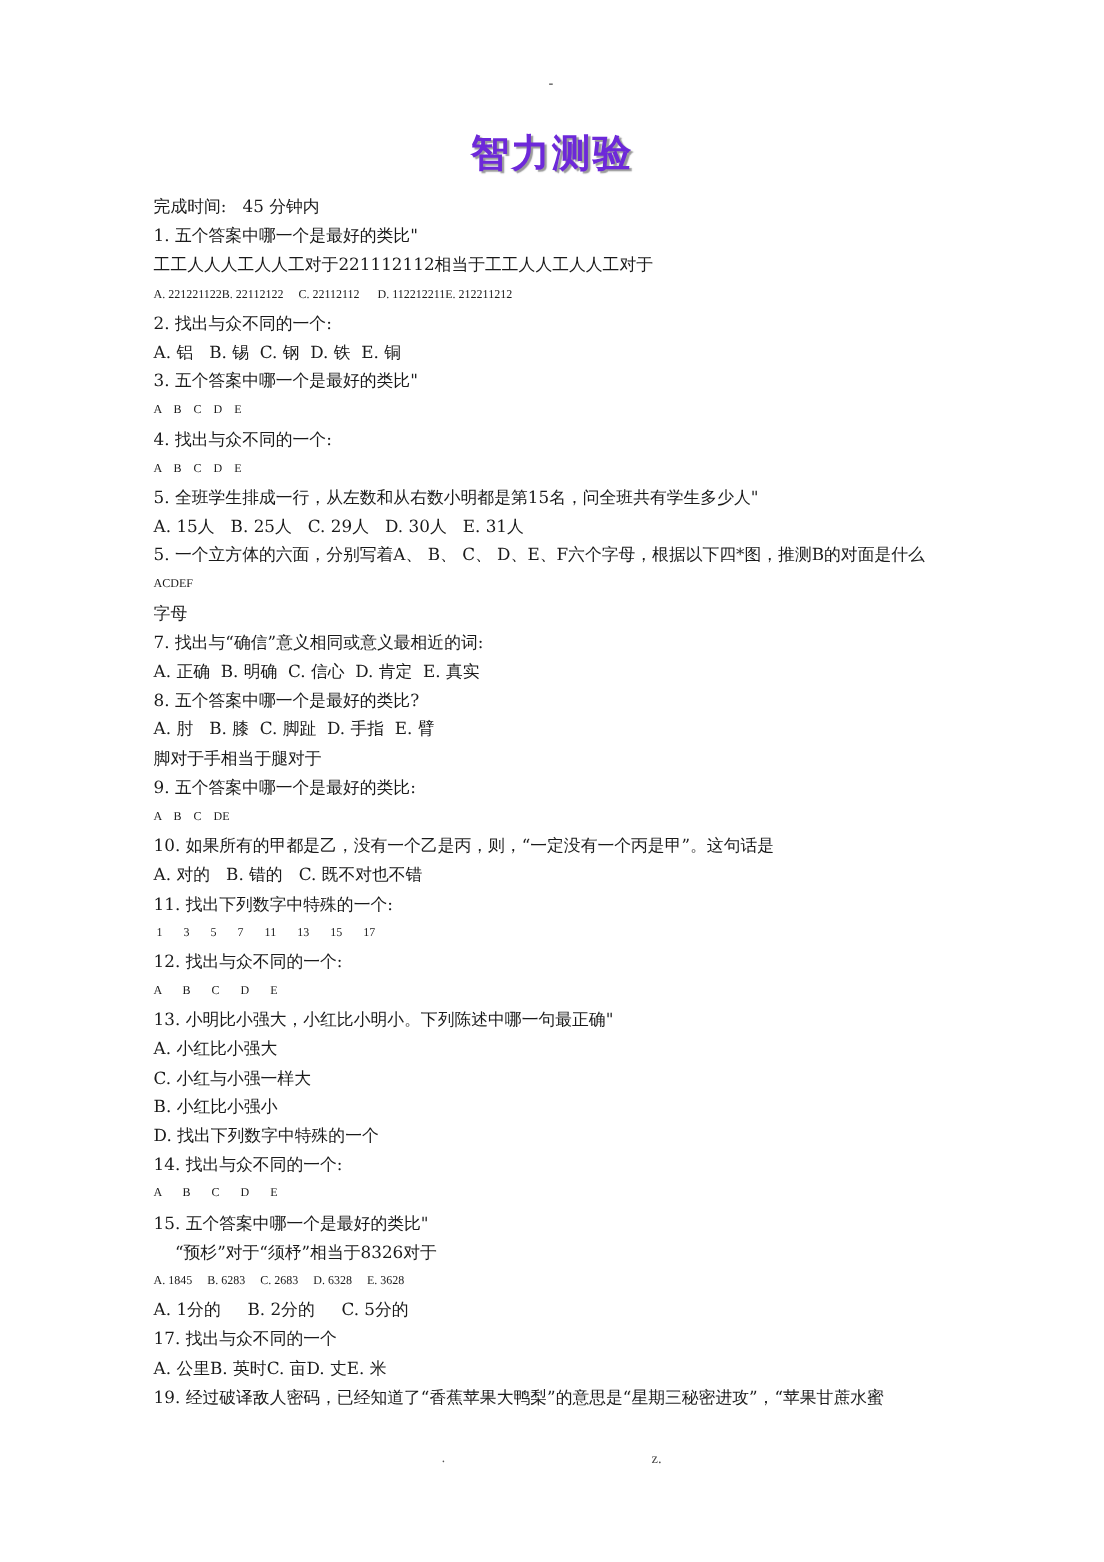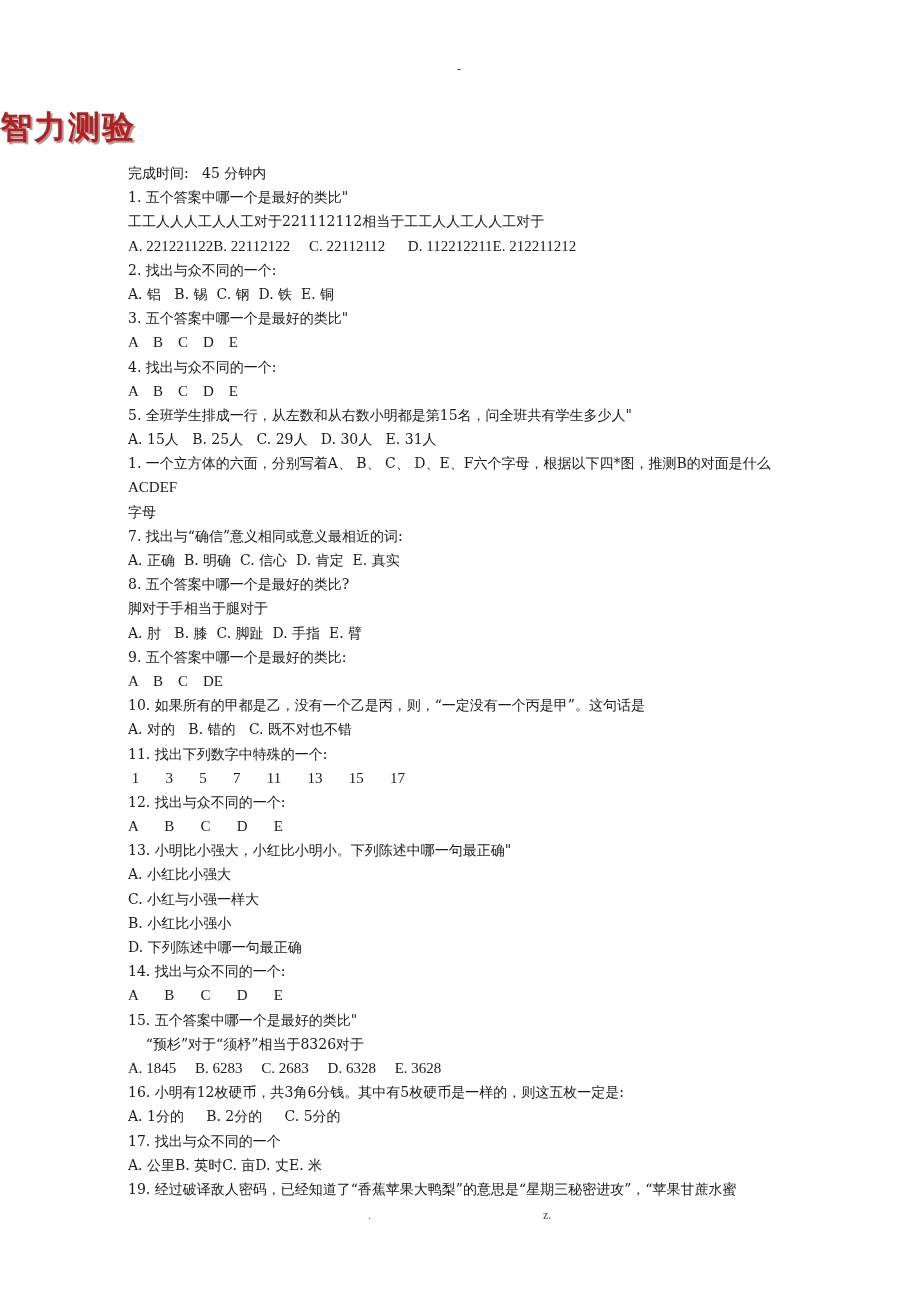--- a/index.html
+++ b/index.html
@@ -1,24 +1,24 @@
 <!DOCTYPE html>
 <html><head>
   <meta charset="utf-8">
   <style>
     html, body { margin: 0; padding: 0; background: #ffffff; }
     body { width: 920px; height: 1302px; position: relative; overflow: hidden;
       font-family: "DejaVu Serif", "Liberation Serif", serif; color: #1a1a1a; }
     .header-mark { position: absolute; left: 457px; top: 62px; font-size: 12px; color: #333; }
-    .title { position: absolute; left: 0; width: 920px; top: 106px; 
-      font-size: 32px; font-weight: bold; color: #b91c1c; letter-spacing: 2px;
+    .title { position: absolute; left: 0; width: 920px; top: 106px; text-align: center;
+      font-size: 32px; font-weight: bold; color: #6d28d9; letter-spacing: 2px;
       text-shadow: 2px 2px 1px #9a9a9a; font-family: "DejaVu Serif", serif; }
     .content { position: absolute; left: 88px; top: 161px; width: 760px; margin-left: 40px; }
     .line { height: 24.2px; line-height: 24.2px; font-size: 14px; white-space: pre; }
-    .line.num { font-family: "Liberation Serif", "DejaVu Serif", serif; font-size: 15px; }
+    .line.num { font-family: "Liberation Serif", "DejaVu Serif", serif; font-size: 10px; }
     .footer-dot { position: absolute; left: 368px; top: 1210px; font-size: 10px; color: #555; }
     .footer-z { position: absolute; left: 543px; top: 1208px; font-size: 12px; color: #444;
       font-family: "Liberation Serif", serif; }
   </style>
 </head>
 <body>
 
 <div class="header-mark">-</div>
 
 <div class="title">智力测验</div>
@@ -29,47 +29,46 @@
   <div class="line">工工人人人工人人工对于221112112相当于工工人人工人人工对于</div>
   <div class="line num">A. 221221122B. 22112122     C. 22112112      D. 112212211E. 212211212</div>
   <div class="line">2. 找出与众不同的一个:</div>
   <div class="line">A. 铝   B. 锡  C. 钢  D. 铁  E. 铜</div>
   <div class="line">3. 五个答案中哪一个是最好的类比"</div>
   <div class="line num">A    B    C    D    E</div>
   <div class="line">4. 找出与众不同的一个:</div>
   <div class="line num">A    B    C    D    E</div>
   <div class="line">5. 全班学生排成一行，从左数和从右数小明都是第15名，问全班共有学生多少人"</div>
   <div class="line">A. 15人   B. 25人   C. 29人   D. 30人   E. 31人</div>
-  <div class="line">1. 一个立方体的六面，分别写着A、 B、 C、 D、E、F六个字母，根据以下四*图，推测B的对面是什么</div>
+  <div class="line">5. 一个立方体的六面，分别写着A、 B、 C、 D、E、F六个字母，根据以下四*图，推测B的对面是什么</div>
   <div class="line num">ACDEF</div>
   <div class="line">字母</div>
   <div class="line">7. 找出与“确信”意义相同或意义最相近的词:</div>
   <div class="line">A. 正确  B. 明确  C. 信心  D. 肯定  E. 真实</div>
   <div class="line">8. 五个答案中哪一个是最好的类比?</div>
+  <div class="line">A. 肘   B. 膝  C. 脚趾  D. 手指  E. 臂</div>
   <div class="line">脚对于手相当于腿对于</div>
-  <div class="line">A. 肘   B. 膝  C. 脚趾  D. 手指  E. 臂</div>
   <div class="line">9. 五个答案中哪一个是最好的类比:</div>
   <div class="line num">A    B    C    DE</div>
   <div class="line">10. 如果所有的甲都是乙，没有一个乙是丙，则，“一定没有一个丙是甲”。这句话是</div>
   <div class="line">A. 对的   B. 错的   C. 既不对也不错</div>
   <div class="line">11. 找出下列数字中特殊的一个:</div>
   <div class="line num"> 1       3       5       7       11       13       15       17</div>
   <div class="line">12. 找出与众不同的一个:</div>
   <div class="line num">A       B       C       D       E</div>
   <div class="line">13. 小明比小强大，小红比小明小。下列陈述中哪一句最正确"</div>
   <div class="line">A. 小红比小强大</div>
   <div class="line">C. 小红与小强一样大</div>
   <div class="line">B. 小红比小强小</div>
-  <div class="line">D. 下列陈述中哪一句最正确</div>
+  <div class="line">D. 找出下列数字中特殊的一个</div>
   <div class="line">14. 找出与众不同的一个:</div>
   <div class="line num">A       B       C       D       E</div>
   <div class="line">15. 五个答案中哪一个是最好的类比"</div>
   <div class="line">    “预杉”对于“须杼”相当于8326对于</div>
   <div class="line num">A. 1845     B. 6283     C. 2683     D. 6328     E. 3628</div>
-  <div class="line">16. 小明有12枚硬币，共3角6分钱。其中有5枚硬币是一样的，则这五枚一定是:</div>
   <div class="line">A. 1分的     B. 2分的     C. 5分的</div>
   <div class="line">17. 找出与众不同的一个</div>
   <div class="line">A. 公里B. 英时C. 亩D. 丈E. 米</div>
   <div class="line">19. 经过破译敌人密码，已经知道了“香蕉苹果大鸭梨”的意思是“星期三秘密进攻”，“苹果甘蔗水蜜</div>
 </div>
 
 <div class="footer-dot">.</div>
 <div class="footer-z">z.</div>
 
 </body></html>

